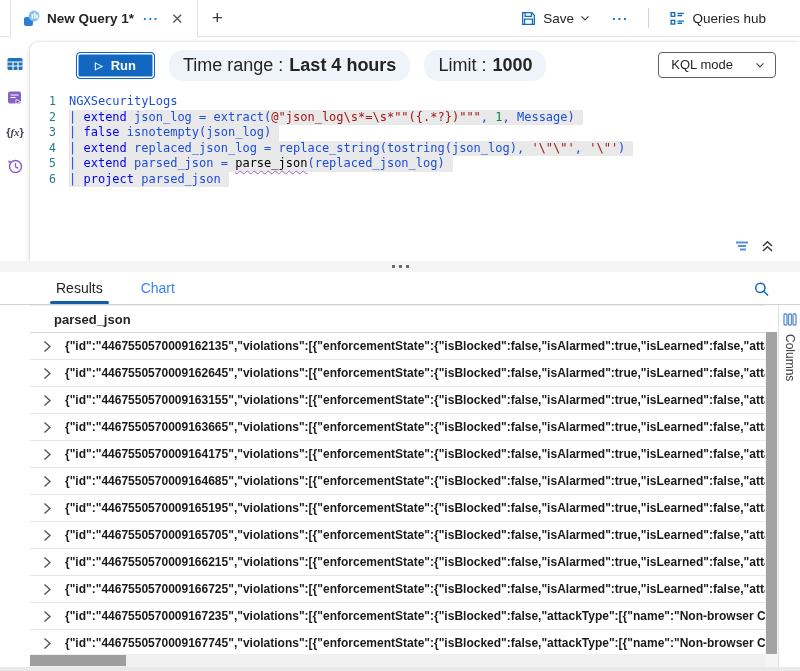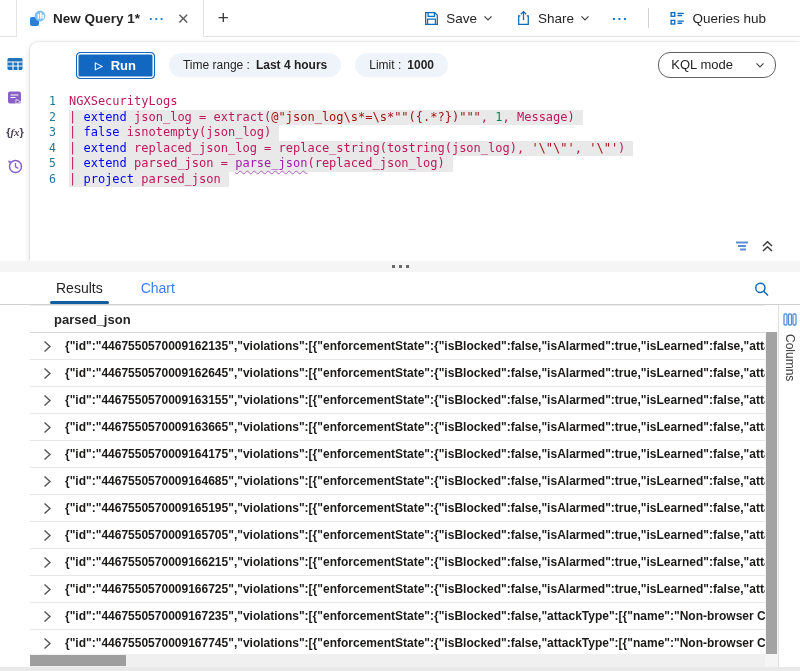--- a/index.html
+++ b/index.html
@@ -2,21 +2,21 @@
 <html><head>
 <meta charset="utf-8">
 <style>
   * { margin:0; padding:0; box-sizing:border-box; }
   html,body { width:800px; height:671px; overflow:hidden; background:#fff;
     font-family:"Liberation Sans", sans-serif; color:#242424; }
   .app { width:800px; height:671px; display:flex; flex-direction:column; position:relative; background:#fff; }
 
   
   .topbar { height:37px; flex:0 0 37px; display:flex; align-items:stretch; border-bottom:1px solid #e3e3e3; background:#fff; }
-  .tab { margin-left:16px; display:flex; align-items:center; gap:7px; padding:0 10px 0 12px;
+  .tab { margin-left:10px; display:flex; align-items:center; gap:7px; padding:0 10px 0 12px;
     border-left:1px solid #e3e3e3; border-right:1px solid #e3e3e3; background:#fff; margin-bottom:-1px; }
   .tab-title { font-size:13.5px; font-weight:700; color:#242424; white-space:nowrap; }
   .tab-dots { color:#1a78d6; font-size:13px; letter-spacing:1px; font-weight:700; padding:0 2px; cursor:pointer; }
   .tab-close { color:#5f5e5c; font-size:15px; padding:0 3px; cursor:pointer; }
   .newtab { display:flex; align-items:center; padding:0 14px; color:#3b3a39; font-size:19px; font-weight:300; cursor:pointer; }
   .topbar-right { margin-left:auto; display:flex; align-items:center; gap:6px; padding-right:26px; }
   .tb-btn { display:flex; align-items:center; gap:6px; padding:4px 8px; font-size:13.5px; color:#242424; cursor:pointer; border-radius:4px; }
   .tb-divider { width:1px; height:20px; background:#d1d1d1; margin:0 6px; }
   .chev { width:10px; height:10px; }
   .blue { color:#0f6cbd; }
@@ -26,35 +26,35 @@
   .sidebar { flex:0 0 30px; display:flex; flex-direction:column; align-items:center; gap:16px; padding-top:18px; }
   .side-ic { width:18px; height:18px; display:flex; align-items:center; justify-content:center; cursor:pointer; }
   .fx-ic { font-size:11px; color:#4a4458; font-weight:600; white-space:nowrap; }
   .fx-ic em { font-style:italic; font-family:"Liberation Serif", serif; }
   .query-panel { flex:1; margin-top:5px; background:#fff; border-radius:8px 0 0 0;
     box-shadow:0 0 2px rgba(0,0,0,.18), 0 2px 6px rgba(0,0,0,.14); display:flex; flex-direction:column; overflow:hidden; }
   .qp-toolbar { height:46px; flex:0 0 46px; display:flex; align-items:center; padding:0 24px 0 46px; gap:14px; }
   .run-btn { background:#1267c1; border:1px solid #1267c1; box-shadow:inset 0 0 0 1.5px #fff; color:#fff;
     font-size:13px; font-weight:600; border-radius:4px; padding:5px 18px; display:flex; align-items:center; gap:8px; cursor:pointer; }
   .run-play { font-size:10px; }
-  .pill { background:#eff4fa; border-radius:14px; padding:5px 14px; font-size:12px; display:flex; gap:6px; align-items:center; cursor:pointer; white-space:nowrap; }
+  .pill { background:#eff4fa; border-radius:14px; padding:5px 14px; font-size:18px; display:flex; gap:6px; align-items:center; cursor:pointer; white-space:nowrap; }
   .pill b { font-weight:700; }
-  .mode-select { margin-left:auto; border:1px solid #616161; border-radius:12px; background:#fff; padding:4px 10px 5px 12px;
+  .mode-select { margin-left:auto; border:1px solid #616161; border-radius:4px; background:#fff; padding:4px 10px 5px 12px;
     font-size:13px; display:flex; align-items:center; gap:22px; cursor:pointer; color:#242424; }
 
   .editor { flex:1; padding-top:6px; font-family:"DejaVu Sans Mono", monospace; font-size:12px; line-height:15.5px; overflow:hidden; }
   .code-line { display:flex; white-space:pre; }
   .line-num { flex:0 0 26px; text-align:right; color:#237893; margin-right:13px; font-size:11.5px; }
   .line-content { color:#111; }
   .line-content.hl { background:#e9e9e9; padding-right:8px; }
   .tok-kw { color:#0000ff; }
   .tok-str { color:#a31515; }
   .tok-num { color:#098658; }
-  .tok-plain { color:#be185d; }
-  .tok-squiggle { color:#a21caf; text-decoration:underline wavy #b05bc4 1px; text-underline-offset:2.5px;margin-top:16px; }
+  .tok-plain { color:#1d4ed8; }
+  .tok-squiggle { color:#000000; text-decoration:underline wavy #b05bc4 1px; text-underline-offset:2.5px;margin-top:16px; }
   .qp-footer { flex:0 0 30px; display:flex; align-items:center; justify-content:flex-end; gap:10px; padding-right:26px; }
 
   
   .splitter { flex:0 0 11px; background:#f5f5f5; display:flex; align-items:center; justify-content:center; gap:4px; cursor:row-resize; }
   .splitter i { width:3px; height:3px; background:#6a6a6a; display:block; }
 
   
   .results { flex:1; display:flex; flex-direction:column; overflow:hidden; background:#fff; }
   .tabs-row { flex:0 0 33px; display:flex; align-items:flex-end; padding:0 30px 0 54px; border-bottom:1px solid #d1d1d1; }
   .rtab { font-size:14px; padding:6px 2px 8px; margin-right:34px; cursor:pointer; color:#3b82f6; position:relative; }
@@ -101,33 +101,20 @@
     <div class="topbar-right">
       <div class="tb-btn">
         <span style="display:flex">
             <svg width="17" height="17" viewBox="0 0 16 16" fill="none" stroke="#0f6cbd" stroke-width="1.2">
               <path d="M2.5 2.5h8.5l2.5 2.5v8.5h-11z"></path>
               <path d="M4.8 2.7v3.4h6v-3.4"></path>
               <path d="M4.3 13.2v-4.6h7.4v4.6"></path>
             </svg>
           </span>
         <span>Save</span>
-        <svg class="chev" viewBox="0 0 10 10">
-            <path d="M1.5 3.3 L5 7 L8.5 3.3" fill="none" stroke="#424242" stroke-width="1.2"></path>
-          </svg>
-      </div>
-      <div class="tb-btn">
-        <span style="display:flex">
-            <svg width="17" height="17" viewBox="0 0 16 16" fill="none" stroke="#0f6cbd" stroke-width="1.2">
-              <path d="M5 5.5H3.5v8h9v-8H11"></path>
-              <path d="M8 9.5v-8"></path>
-              <path d="M5.5 4 8 1.5 10.5 4"></path>
-            </svg>
-          </span>
-        <span>Share</span>
         <svg class="chev" viewBox="0 0 10 10">
             <path d="M1.5 3.3 L5 7 L8.5 3.3" fill="none" stroke="#424242" stroke-width="1.2"></path>
           </svg>
       </div>
       <div class="tb-btn blue" style="font-weight:700; letter-spacing:1px;">···</div>
       <div class="tb-divider"></div>
       <div class="tb-btn">
         <span style="display:flex">
             <svg width="17" height="17" viewBox="0 0 16 16" fill="none" stroke="#0f6cbd" stroke-width="1.3">
               <rect x="2" y="2.5" width="3.4" height="3.4"></rect>

